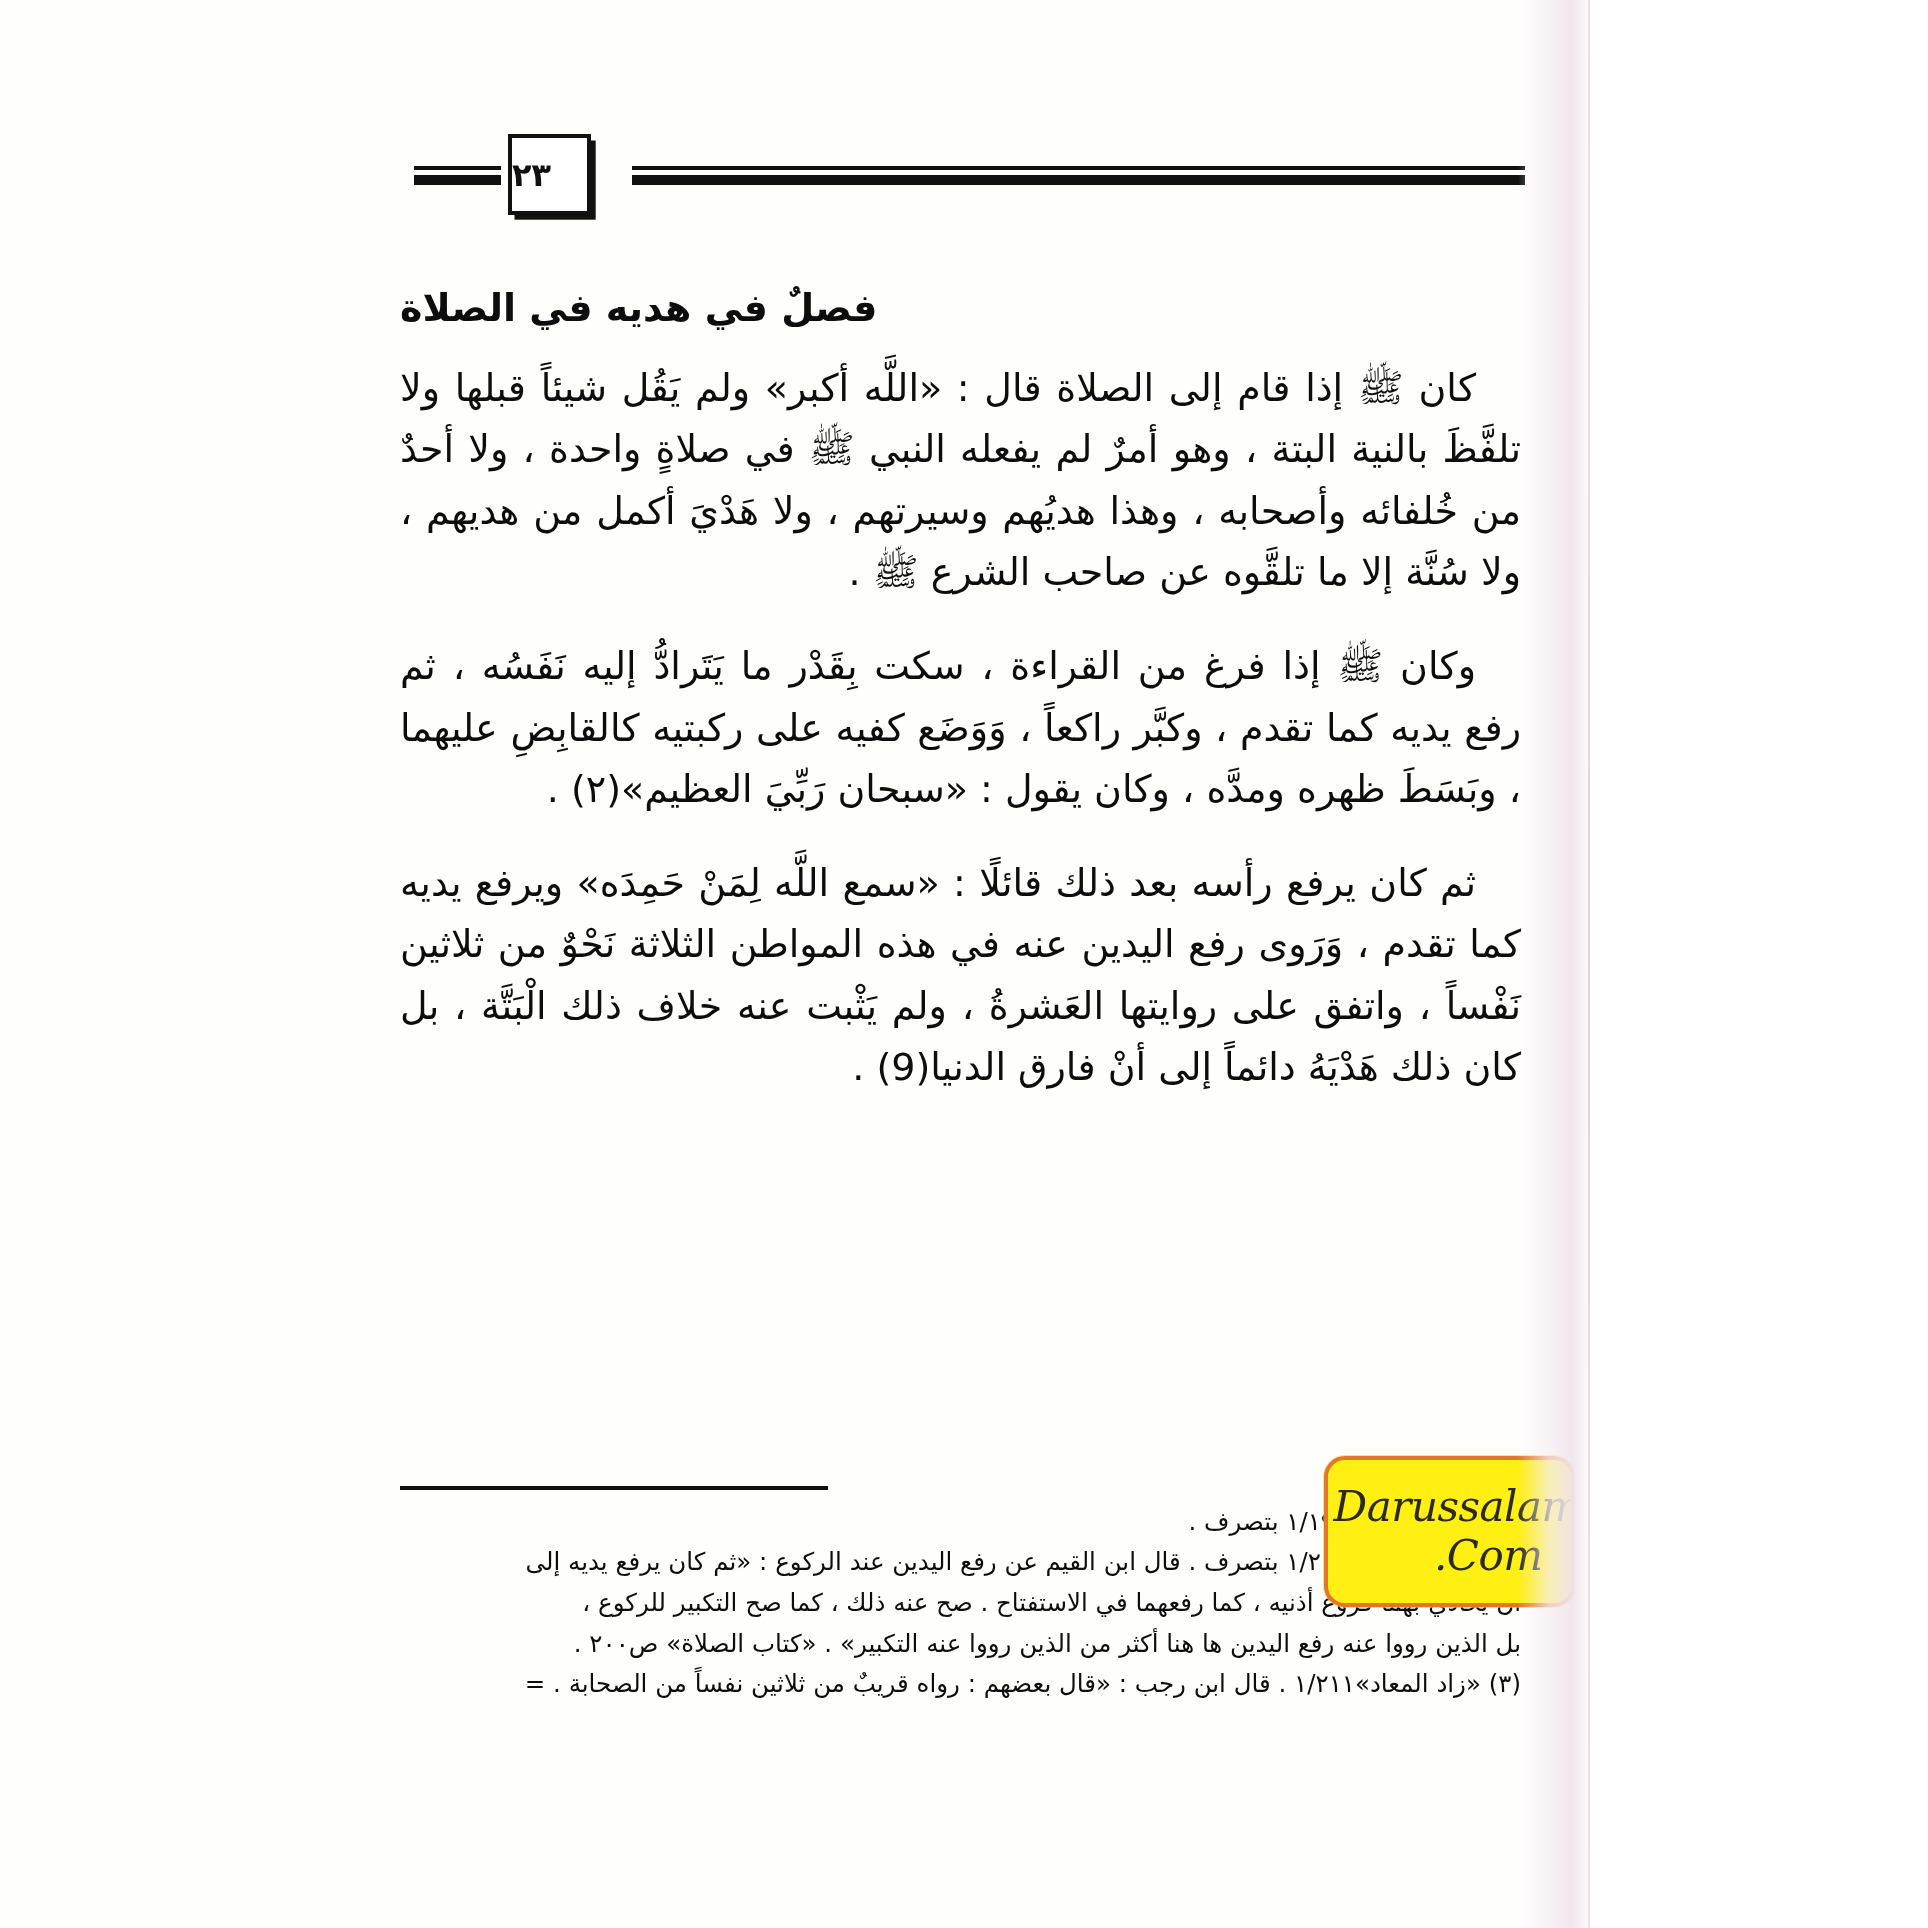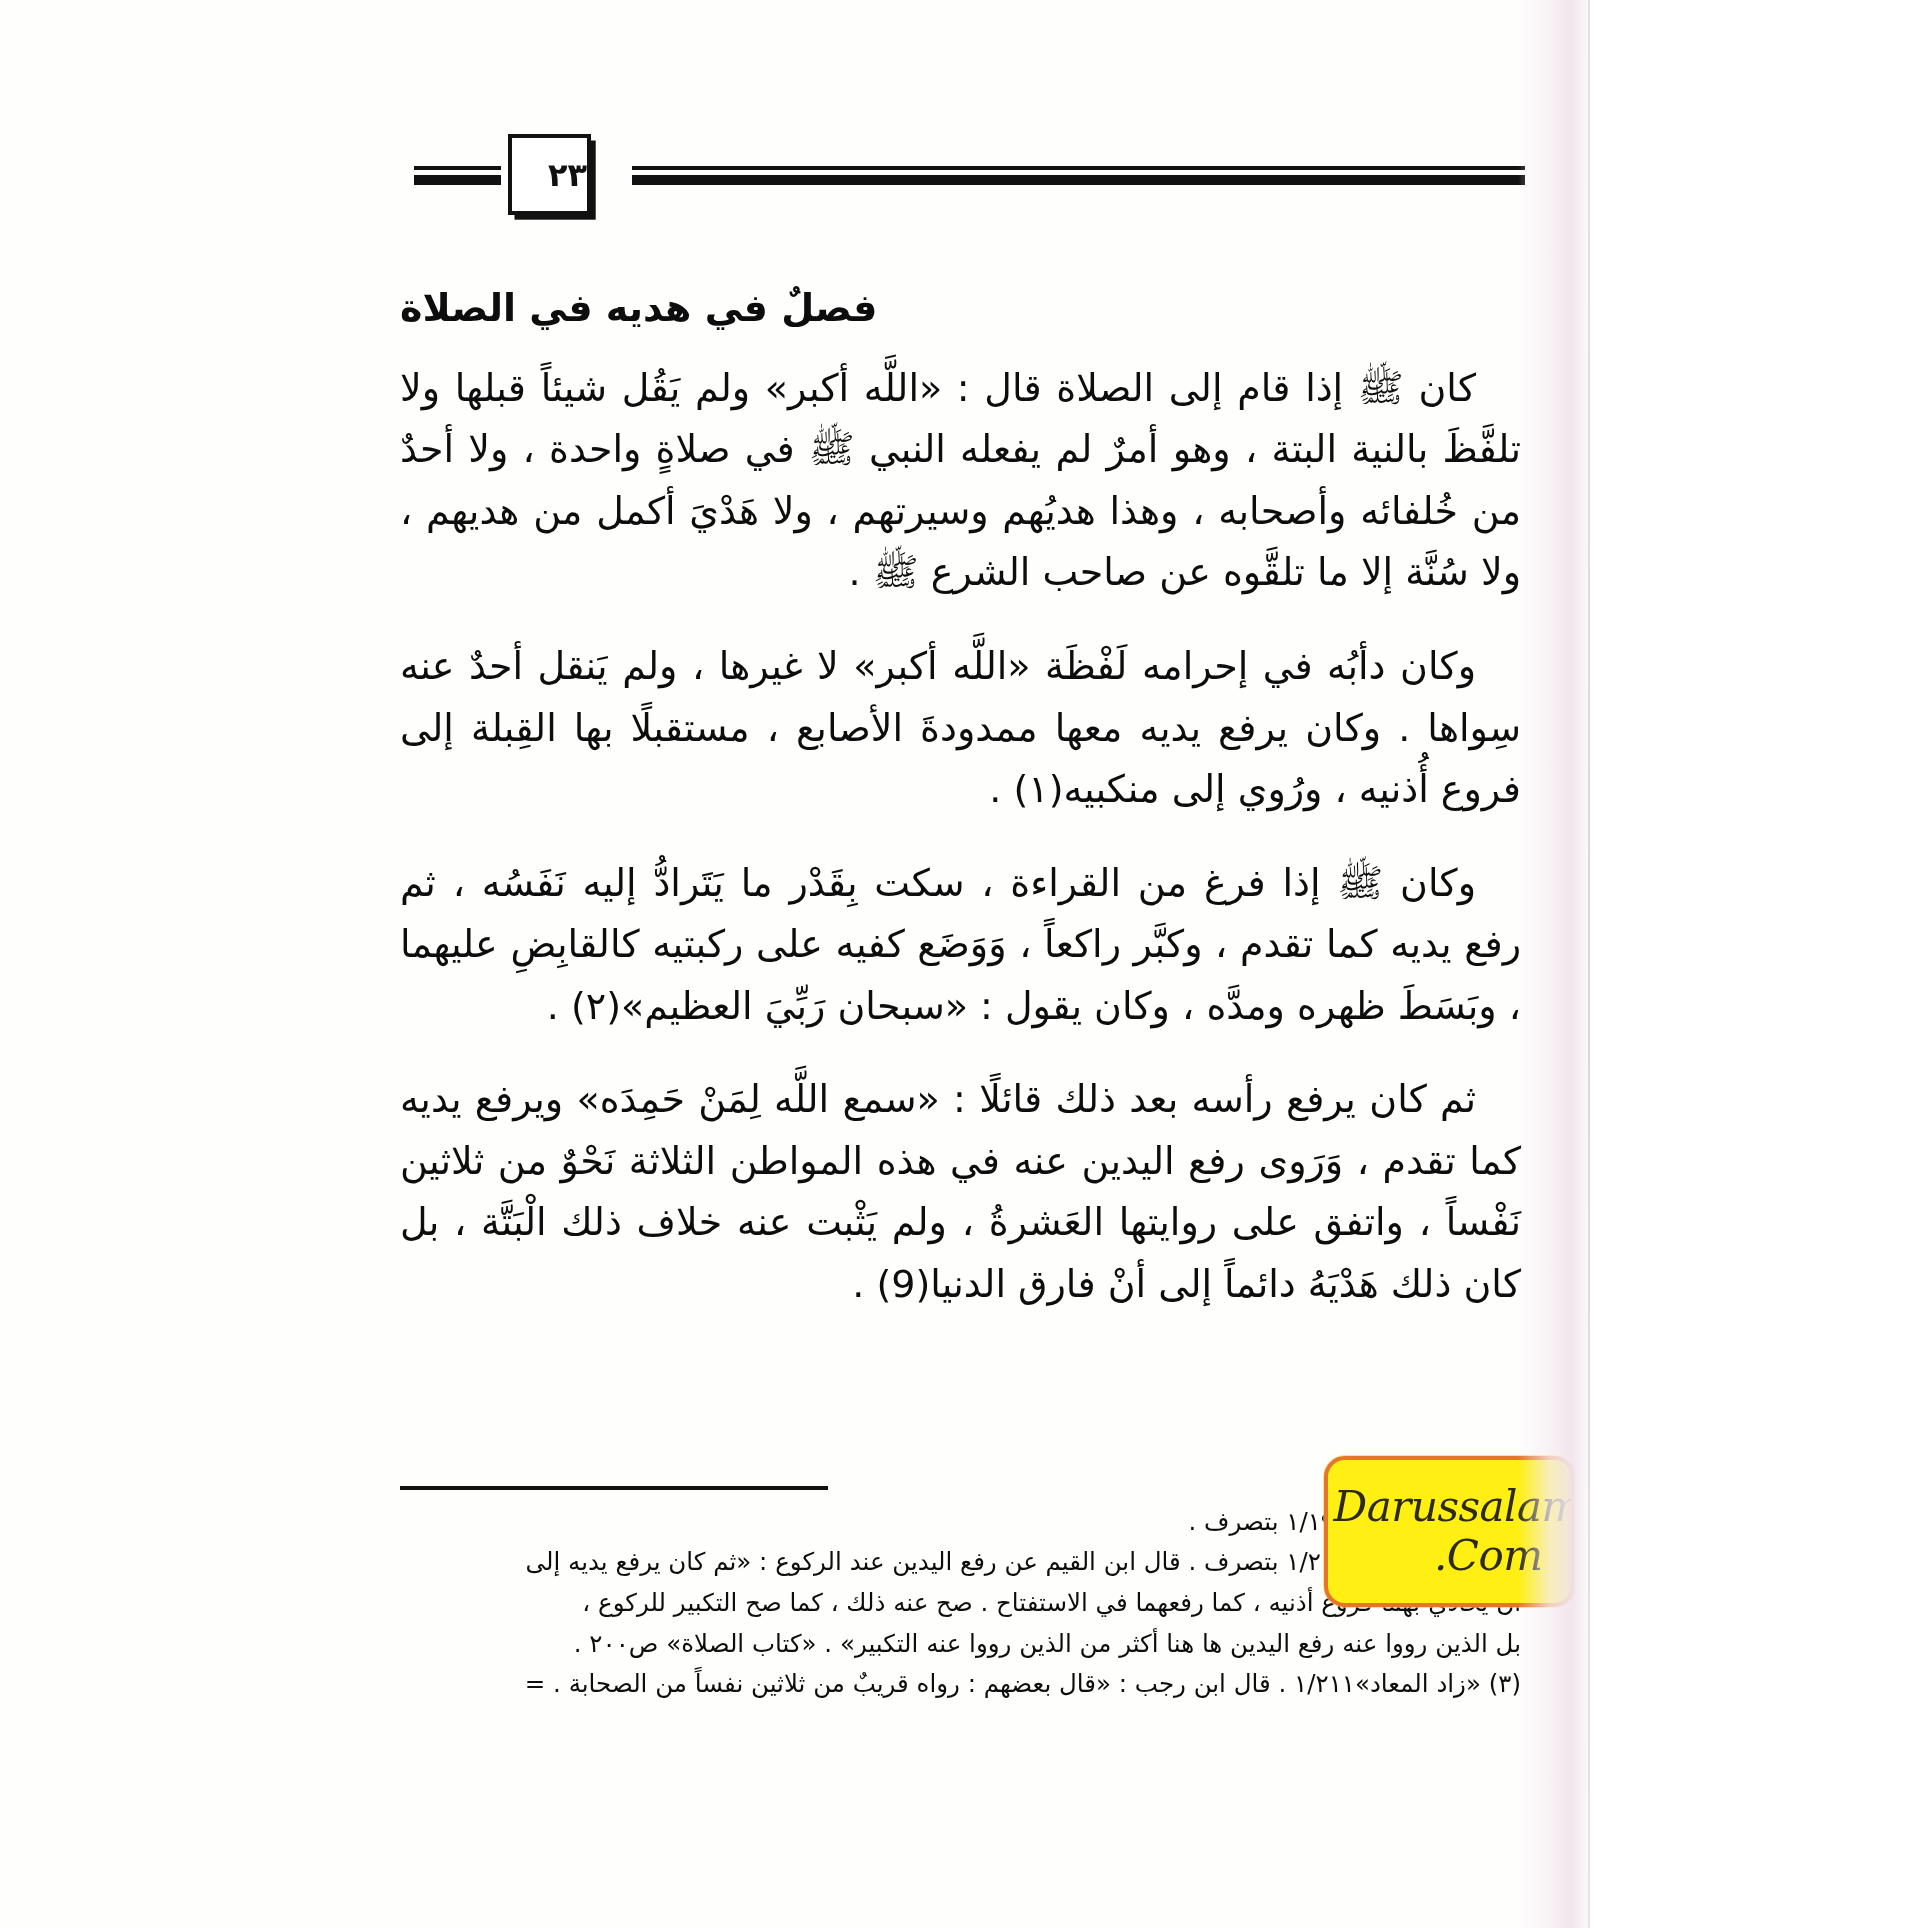--- a/index.html
+++ b/index.html
@@ -86,21 +86,21 @@
     position: absolute;
     left: 94px;
     top: -21px;
     width: 75px;
     height: 73px;
     border: 4.7px solid #111111;
     background: #ffffff;
     box-shadow: 5.6px 5.6px 0 -0.9px #111111;
     display: flex;
     align-items: center;
-    justify-content: flex-end;
+    justify-content: flex-start;
   }
   .pagenum-box span {
     font-family: "DejaVu Sans", "Liberation Sans", sans-serif;
     font-size: 32px;
     font-weight: 700;
     color: #111111;
     line-height: 1;
     letter-spacing: -0.9px;
   }
 
@@ -225,21 +225,20 @@
       <div class="rule-thick"></div>
     </div>
   </div>
 
   <div class="column">
 
     <h1 class="section-title">فصلٌ في هديه  في الصلاة</h1>
 
     <p class="body">كان ﷺ إذا قام إلى الصلاة قال : «اللَّه أكبر» ولم يَقُل شيئاً قبلها ولا تلفَّظَ بالنية البتة ، وهو أمرٌ لم يفعله النبي ﷺ في صلاةٍ واحدة ، ولا أحدٌ من خُلفائه وأصحابه ، وهذا هديُهم وسيرتهم ، ولا هَدْيَ أكمل من هديهم ، ولا سُنَّة إلا ما تلقَّوه عن صاحب الشرع ﷺ .</p>
 
-    <p class="body">وكان دأبُه في إحرامه لَفْظَة «اللَّه أكبر» لا غيرها ، ولم يَنقل أحدٌ عنه سِواها . وكان يرفع يديه معها ممدودةَ الأصابع ، مستقبلًا بها القِبلة إلى فروع أُذنيه ، ورُوي إلى منكبيه(١) .</p>
 
     <p class="body">وكان ﷺ إذا فرغ من القراءة ، سكت بِقَدْر ما يَتَرادُّ إليه نَفَسُه ، ثم رفع يديه كما تقدم ، وكبَّر راكعاً ، وَوَضَع كفيه على ركبتيه كالقابِضِ عليهما ، وبَسَطَ ظهره ومدَّه ، وكان يقول : «سبحان رَبِّيَ العظيم»(٢) .</p>
 
     <p class="body">ثم كان يرفع رأسه بعد ذلك قائلًا : «سمع اللَّه لِمَنْ حَمِدَه» ويرفع يديه كما تقدم ، وَرَوى رفع اليدين عنه في هذه المواطن الثلاثة نَحْوٌ من ثلاثين نَفْساً ، واتفق على روايتها العَشرةُ ، ولم يَثْبت عنه خلاف ذلك الْبَتَّة ، بل كان ذلك هَدْيَهُ دائماً إلى أنْ فارق الدنيا(9) .</p>
 
   </div>
 
   <div class="footnote-area">
     <div class="fn-rule-wrap">
       <div class="footnote-rule"></div>

